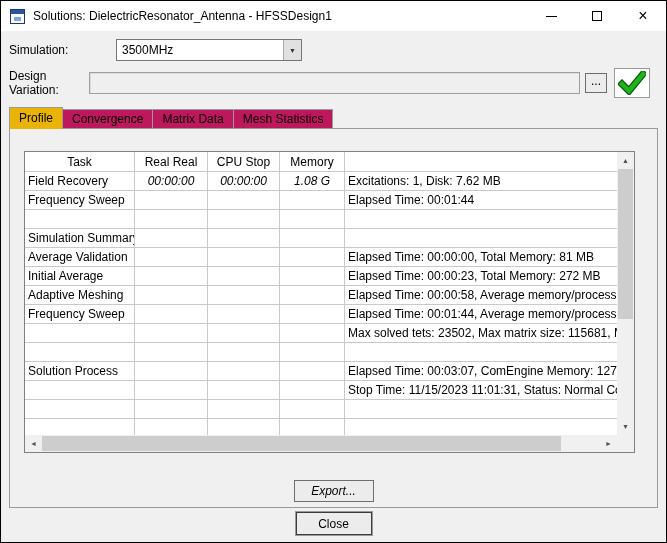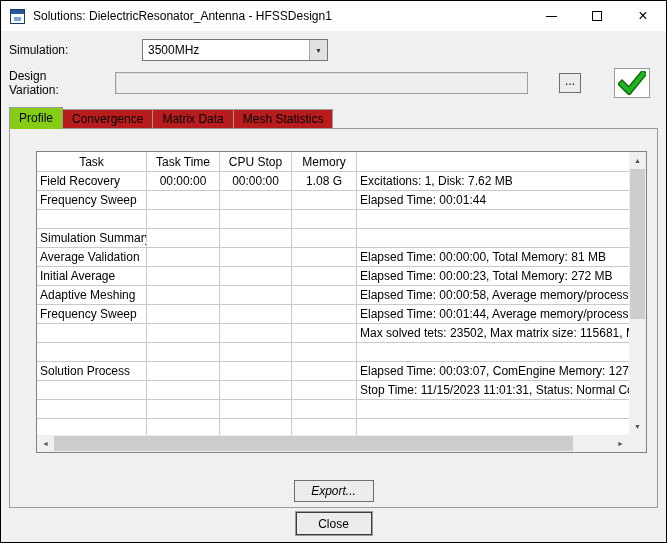--- a/index.html
+++ b/index.html
@@ -21,21 +21,21 @@
   .title-icon::before { content:""; position:absolute; left:0; top:0; right:0; height:4px; background:#2b579a; }
   .title-icon::after { content:""; position:absolute; left:3px; top:7px; width:7px; height:4px; background:#7ba7e0; }
   .title-text { font-size:12px; white-space:nowrap; }
   .caption-buttons { margin-left:auto; display:flex; height:100%; }
   .cap-btn { width:46px; height:100%; display:flex; align-items:center; justify-content:center; cursor:default; }
   .glyph-min { width:11px; height:1px; background:#000; }
   .glyph-max { width:10px; height:10px; border:1px solid #000; }
   .glyph-close { font-size:16px; line-height:1; }
 
   
-  .field-row { display:flex; align-items:center; margin-left:8px; margin-right:16px;gap:26px; }
+  .field-row { display:flex; align-items:center; margin-left:8px; margin-right:16px; }
   .sim-row { margin-top:8px; height:22px; }
   .sim-label { width:87px; }
   .combobox { width:186px; height:22px; background:#fff; border:1px solid #767676; display:flex; align-items:stretch;margin-left:20px; }
   .combo-text { flex:1; display:flex; align-items:center; padding-left:5px; overflow:hidden; }
   .combo-btn { width:18px; background:#e1e1e1; border-left:1px solid #a9a9a9; display:flex; align-items:center; justify-content:center; font-size:7px; color:#333; }
 
   .dv-row { margin-top:7px; height:30px; }
   .dv-label { width:80px; }
   .dv-field {
     flex:1; height:22px; background:#efefef; border:1px solid #9f9f9f;
@@ -48,48 +48,48 @@
     padding-bottom:4px; margin-right:7px;
   }
   .check-btn {
     width:36px; height:30px; background:#ffffff; border:1px solid #9a9a9a;
     display:flex; align-items:center; justify-content:center;
   }
 
   
   .tabs { display:flex; align-items:flex-end; margin-left:8px; margin-top:8px; height:22px; position:relative; z-index:2; }
   .tab {
-    height:19px; padding:0 9px; background:#b91c1c;
+    height:19px; padding:0 9px; background:#be185d;
     border:1px solid #9a9a9a; border-bottom:none;
     display:flex; align-items:center; margin-right:0; position:relative;
   }
   .tab + .tab { margin-left:-1px; }
-  .tab.active { height:22px; background:#84cc16; z-index:3; margin-bottom:-1px; padding-bottom:1px; }
+  .tab.active { height:22px; background:#eab308; z-index:3; margin-bottom:-1px; padding-bottom:1px; }
 
   
   .panel {
     margin:0 8px; height:380px; border:1px solid #9a9a9a; background:#f0f0f0;
     position:relative; z-index:1;
   }
 
   
   .grid-area {
-    position:absolute; left:26px; top:22px; width:611px; height:302px;
+    position:absolute; left:14px; top:22px; width:611px; height:302px;
     border:1px solid #808080; background:#f0abfc;
   }
   .grid-view { position:absolute; left:0; top:0; right:17px; bottom:17px; overflow:hidden; background:#fff; }
   .tr { display:grid; grid-template-columns:110px 73px 72px 65px 1fr; height:19px; }
   .tr.head { height:20px; }
   .td {
     border-right:1px solid #c9c9c9; border-bottom:1px solid #c9c9c9;
     display:flex; align-items:center; padding:0 3px;
     white-space:nowrap; overflow:hidden; font-size:12px;
   }
   .td.c-info { border-right:none; }
-  .td.center { justify-content:center; padding:0 1px; }
+  .td.center { justify-content:center; padding:0 1px;font-style:italic; }
   .head .td { justify-content:center; }
 
   
   .vscroll { position:absolute; top:0; right:0; bottom:17px; width:17px; background:#f0f0f0; display:flex; flex-direction:column; }
   .hscroll { position:absolute; left:0; bottom:0; right:17px; height:17px; background:#f0f0f0; display:flex; }
   .sb-btn { flex:0 0 17px; display:flex; align-items:center; justify-content:center; font-size:7px; color:#505050; background:#f0f0f0; }
   .v-thumb { flex:0 0 150px; background:#cdcdcd; margin:0 1px; }
   .h-thumb { flex:0 0 519px; background:#cdcdcd; margin:1px 0; }
   .sb-track { flex:1; }
   .sb-corner { position:absolute; right:0; bottom:0; width:17px; height:17px; background:#f0f0f0; }
@@ -164,21 +164,21 @@
     </div>
   </div>
 
   <div class="panel">
 
     <div class="grid-area">
       <div class="grid-view">
 
         <div class="tr head">
           <div class="td">Task</div>
-          <div class="td">Task Time</div>
+          <div class="td">Real Real</div>
           <div class="td">CPU Stop</div>
           <div class="td">Memory</div>
           <div class="td c-info"></div>
         </div>
 
         <div class="tr">
           <div class="td">Field Recovery</div>
           <div class="td center">00:00:00</div>
           <div class="td center">00:00:00</div>
           <div class="td center">1.08 G</div>

